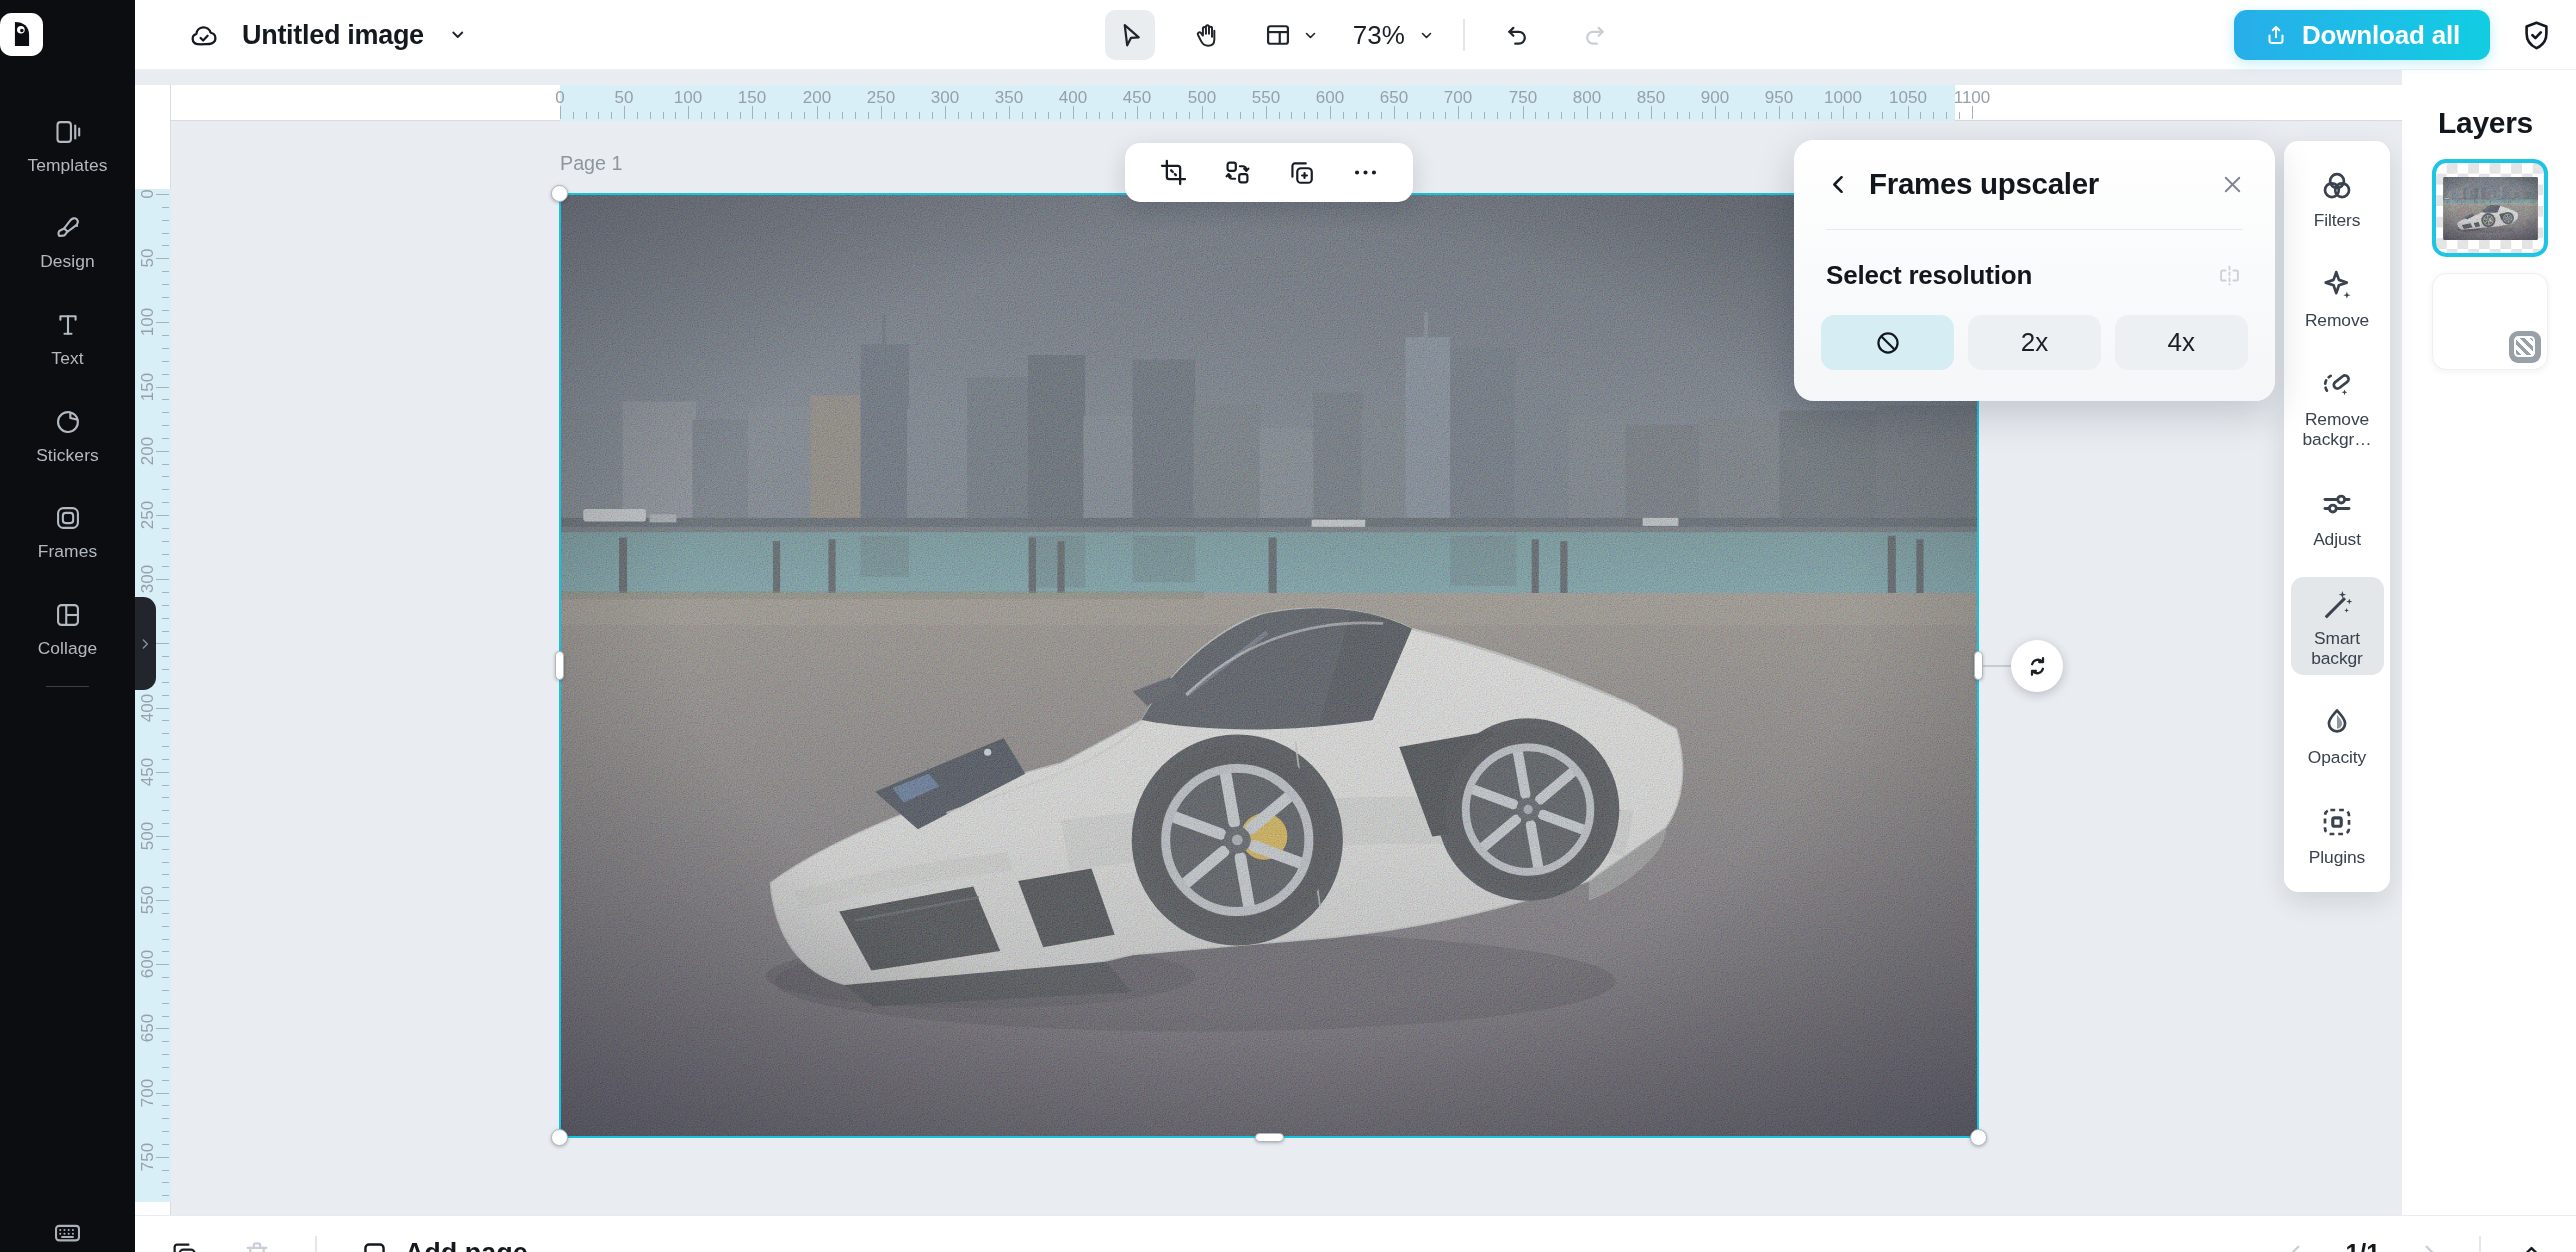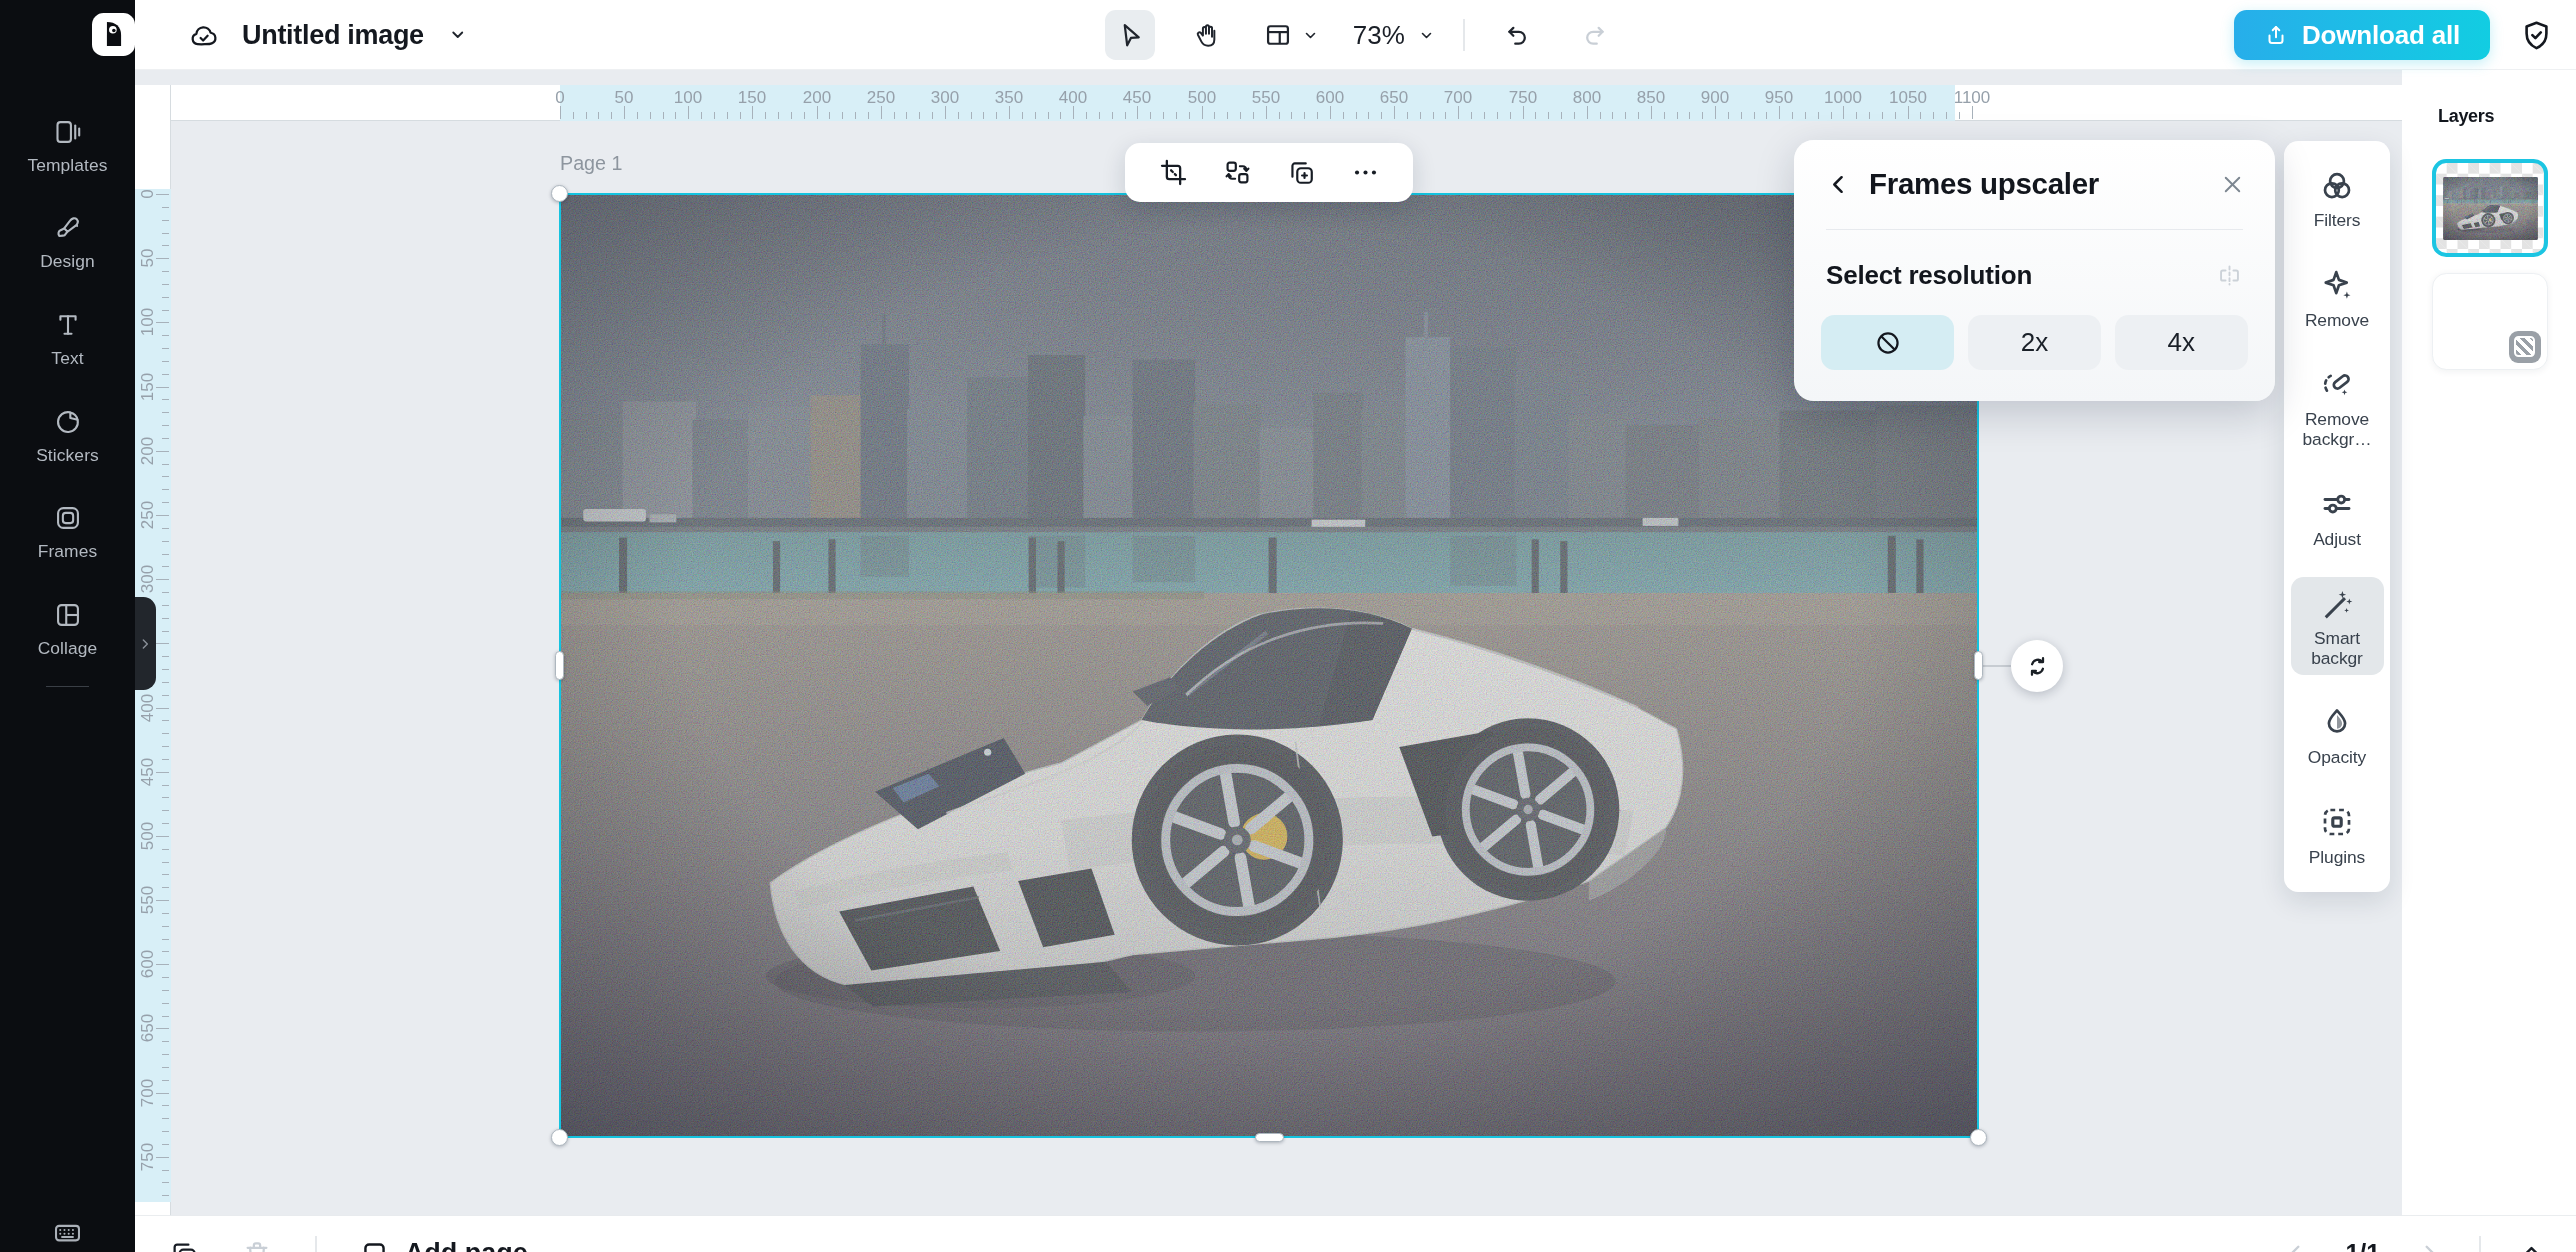--- a/index.html
+++ b/index.html
@@ -18,21 +18,21 @@
   .zoom-group { display:flex; align-items:center; gap:12.5px; color:#1a1f27; font-size:26px; font-weight:500; }
   .tb-divider { width:1.8px; height:32px; background:#e5e8eb; }
   .dim { color:#c9cfd6; }
   .tb-right { position:absolute; right:23px; top:0; height:70px; display:flex; align-items:center; gap:30px; }
   .download-btn { height:50px; padding:0 30px; border-radius:12.5px; display:flex; align-items:center; gap:14.3px;
     background:linear-gradient(90deg,#27aeea,#12cde2); color:#fff; font-size:26px; font-weight:700; letter-spacing:-0.2px;
     box-shadow:0 3.6px 12.5px rgba(20,190,225,.25); }
 
   
   .sidebar { position:absolute; left:0; top:0; width:135px; height:1252px; background:#0b0d11; z-index:60;
-    display:flex; flex-direction:column; align-items:flex-end; }
+    display:flex; flex-direction:column; align-items:flex-start; }
   .logo { margin-top:12.5px; width:43px; height:43px; background:#fff; border-radius:11.6px;
     display:flex; align-items:center; justify-content:center; }
   .side-nav { margin-top:43px; display:flex; flex-direction:column; align-items:center; width:100%; }
   .side-item { width:100%; padding:19px 0 19.7px; display:flex; flex-direction:column; align-items:center; gap:9px;
     color:#b3b9c1; cursor:pointer; }
   .side-item span { font-size:17.4px; letter-spacing:0.1px; }
   .side-div { width:43px; height:0.9px; background:#3a3f46; margin:7.2px 0; }
   .kbd-slot { position:absolute; bottom:5.4px; left:0; width:135px; display:flex; justify-content:center; color:#aab0b8; }
   .side-tab { position:absolute; left:135px; top:597px; width:20.6px; height:93px; background:#22262c;
     border-radius:0 12.5px 12.5px 0; z-index:35; display:flex; align-items:center; justify-content:center; color:#8b9199; }
@@ -86,21 +86,21 @@
   .tools { position:absolute; left:2284px; top:141px; width:106px; height:751px; background:#fff; border-radius:14.3px;
     box-shadow:0 9px 27px rgba(20,32,55,.12); z-index:50; display:flex; flex-direction:column; align-items:center;
     justify-content:space-between; padding:18px 6.3px; }
   .tool-item { width:93px; padding:9px 0 7.2px; border-radius:12.5px; display:flex; flex-direction:column; align-items:center;
     gap:6.3px; color:#39424d; cursor:pointer; }
   .tool-item span { font-size:17.4px; text-align:center; line-height:1.15; letter-spacing:-0.1px; }
   .tool-item.active { background:#e3e7ea; }
 
   
   .layers { position:absolute; left:2402px; top:70px; width:174px; height:1147px; background:#fff; z-index:30; }
-  .layers-title { position:absolute; left:36px; top:36px; font-size:18px; font-weight:700; color:#12161d; letter-spacing:-0.3px; }
+  .layers-title { position:absolute; left:36px; top:36px; font-size:30px; font-weight:700; color:#12161d; letter-spacing:-0.3px; }
   .layer-tile { position:absolute; left:30px; width:116px; border-radius:14.3px; cursor:pointer; }
   .tile-selected { top:89px; height:98px; border:4.5px solid #1cc5e2; overflow:hidden;
     background-image:linear-gradient(45deg,#e3e3e3 25%,transparent 25%,transparent 75%,#e3e3e3 75%),
                      linear-gradient(45deg,#e3e3e3 25%,#fff 25%,#fff 75%,#e3e3e3 75%);
     background-size:21.5px 21.5px; background-position:0 0,10.7px 10.7px; display:flex; align-items:center; justify-content:center; }
   .tile-selected svg { width:95px; height:63px; border-radius:1.8px; }
   .tile-empty { top:203px; height:97px; background:#fff; border:1.8px solid #edf0f3; box-shadow:0 1.8px 7.2px rgba(20,30,50,.06); }
   .tile-badge { position:absolute; right:6.3px; bottom:6.3px; width:32px; height:32px; background:#9aa0a7; border-radius:9px;
     display:flex; align-items:center; justify-content:center; }
   .tile-badge .stripes { width:20.6px; height:20.6px; border-radius:4.5px; border:2.7px solid #fff;

